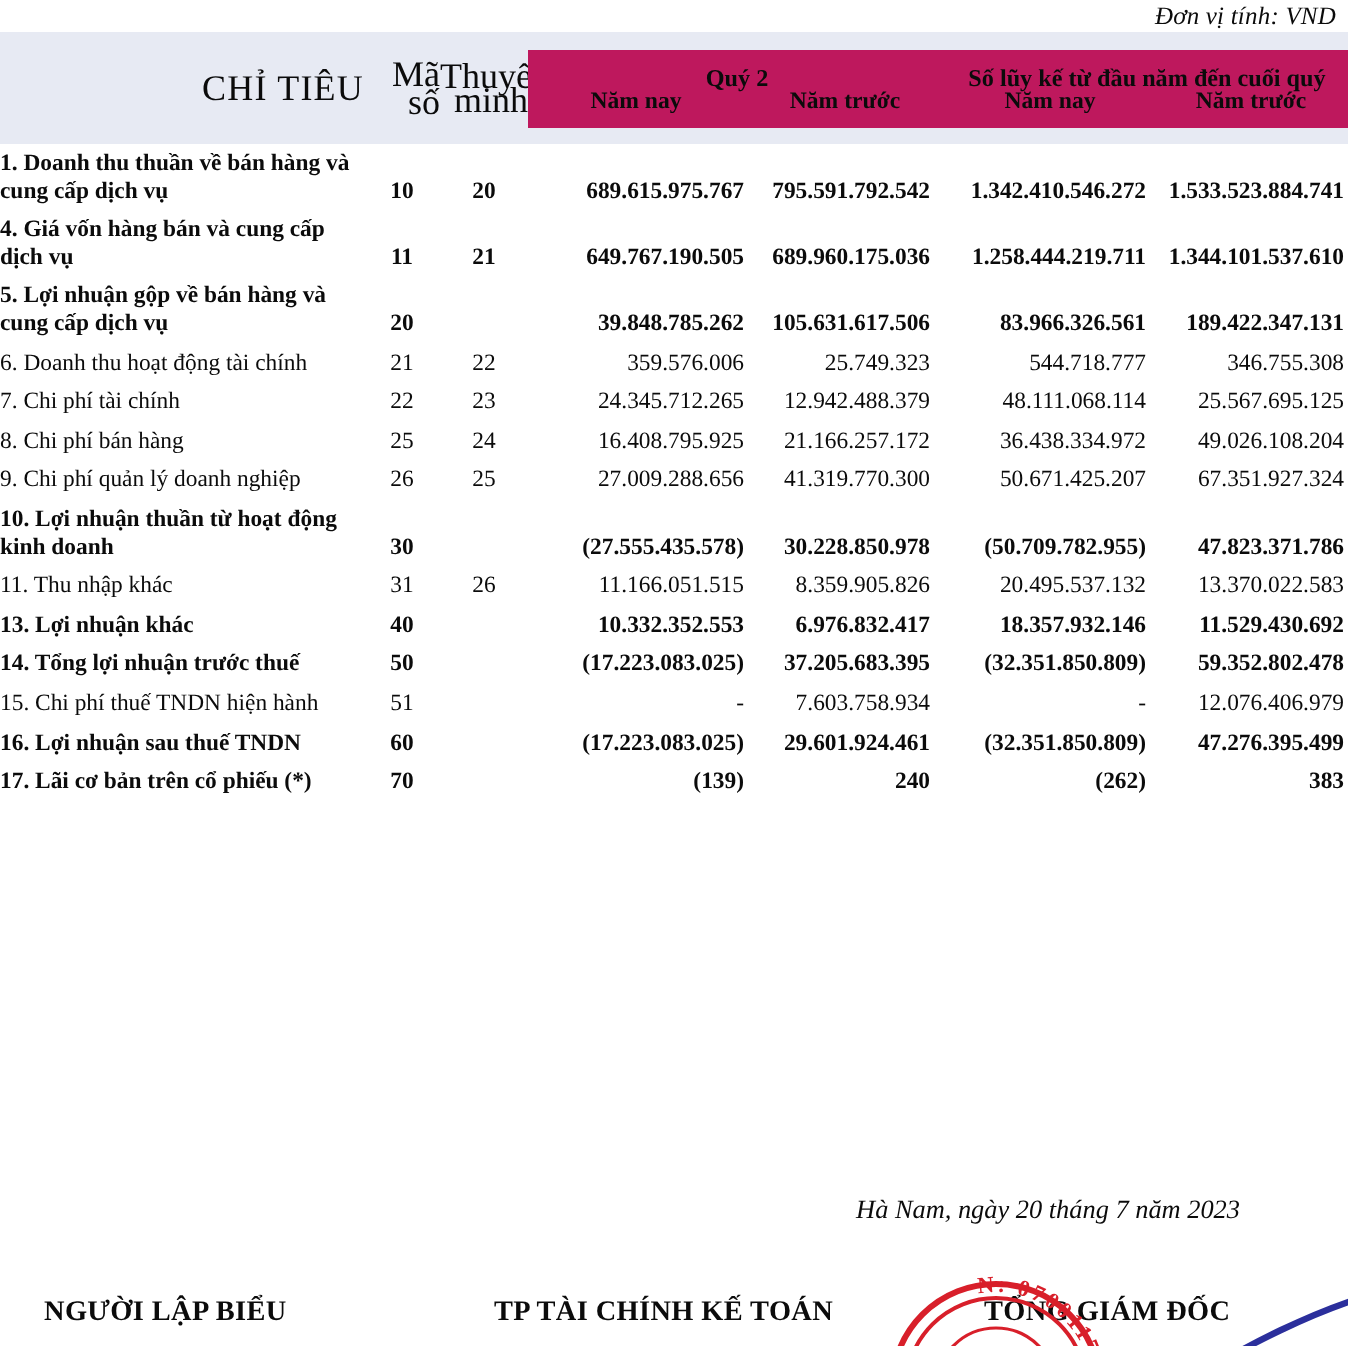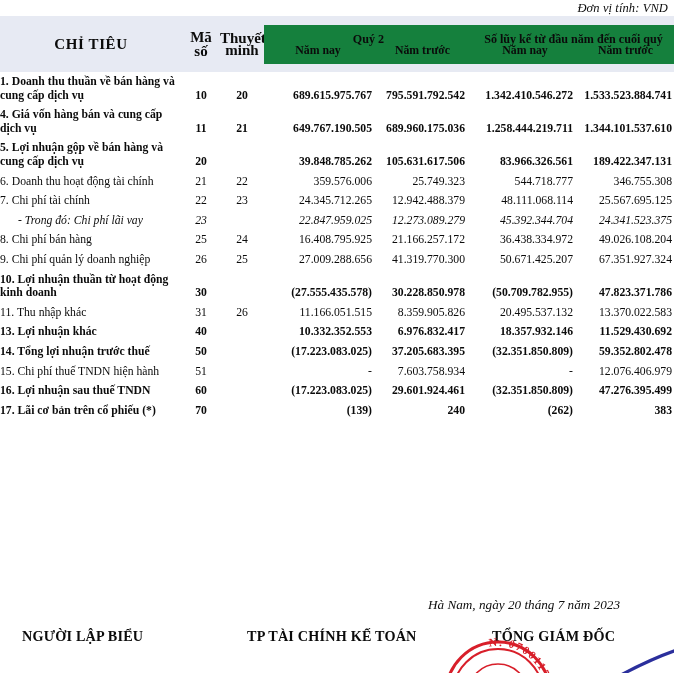--- a/index.html
+++ b/index.html
@@ -61,33 +61,33 @@
   col.c-q-now  { width: 108px; }
   col.c-q-prev { width: 101px; }
   col.c-y-now  { width: 104px; }
   col.c-y-prev { width: 97px;  }
 
   .head-band {
     height: 56px;
   }
   .hd-cell {
     background: #e7eaf3;
-    text-align: center;
-    font-weight: bold;
-    font-size: 15px;
+    text-align: right;
+    font-weight: normal;
+    font-size: 18px;
     line-height: 14px;
     padding: 0 2px;
   }
   .hd-chi-tieu {
     letter-spacing: 0.6px;
   }
   .hd-group-wrap {
     position: relative;
     height: 39px;
-    background: #15803d;
+    background: #be185d;
   }
   .hd-group-title {
     position: absolute;
     top: 7px;
     left: 0;
     right: 0;
     text-align: center;
     font-weight: bold;
     font-size: 12.1px;
   }
@@ -152,21 +152,21 @@
     top: 597px;
     left: 0;
     width: 620px;
     text-align: right;
     font-style: italic;
     font-size: 13.2px;
   }
 
   .sign-row {
     position: absolute;
-    top: 628px;
+    top: 648px;
     left: 0;
     width: 600px;
     height: 24px;
   }
   .sign-label {
     position: absolute;
     font-weight: bold;
     font-size: 14.2px;
     letter-spacing: 0.2px;
     white-space: nowrap;
@@ -280,29 +280,20 @@
         </tr>
         <tr>
           <td class="name">7. Chi phí tài chính</td>
           <td class="code">22</td>
           <td class="note">23</td>
           <td class="num q-now">24.345.712.265</td>
           <td class="num q-prev">12.942.488.379</td>
           <td class="num y-now">48.111.068.114</td>
           <td class="num y-prev">25.567.695.125</td>
         </tr>
-        <tr class="ital">
-          <td class="name">- Trong đó: Chi phí lãi vay</td>
-          <td class="code">23</td>
-          <td class="note"></td>
-          <td class="num q-now">22.847.959.025</td>
-          <td class="num q-prev">12.273.089.279</td>
-          <td class="num y-now">45.392.344.704</td>
-          <td class="num y-prev">24.341.523.375</td>
-        </tr>
         <tr>
           <td class="name">8. Chi phí bán hàng</td>
           <td class="code">25</td>
           <td class="note">24</td>
           <td class="num q-now">16.408.795.925</td>
           <td class="num q-prev">21.166.257.172</td>
           <td class="num y-now">36.438.334.972</td>
           <td class="num y-prev">49.026.108.204</td>
         </tr>
         <tr>

